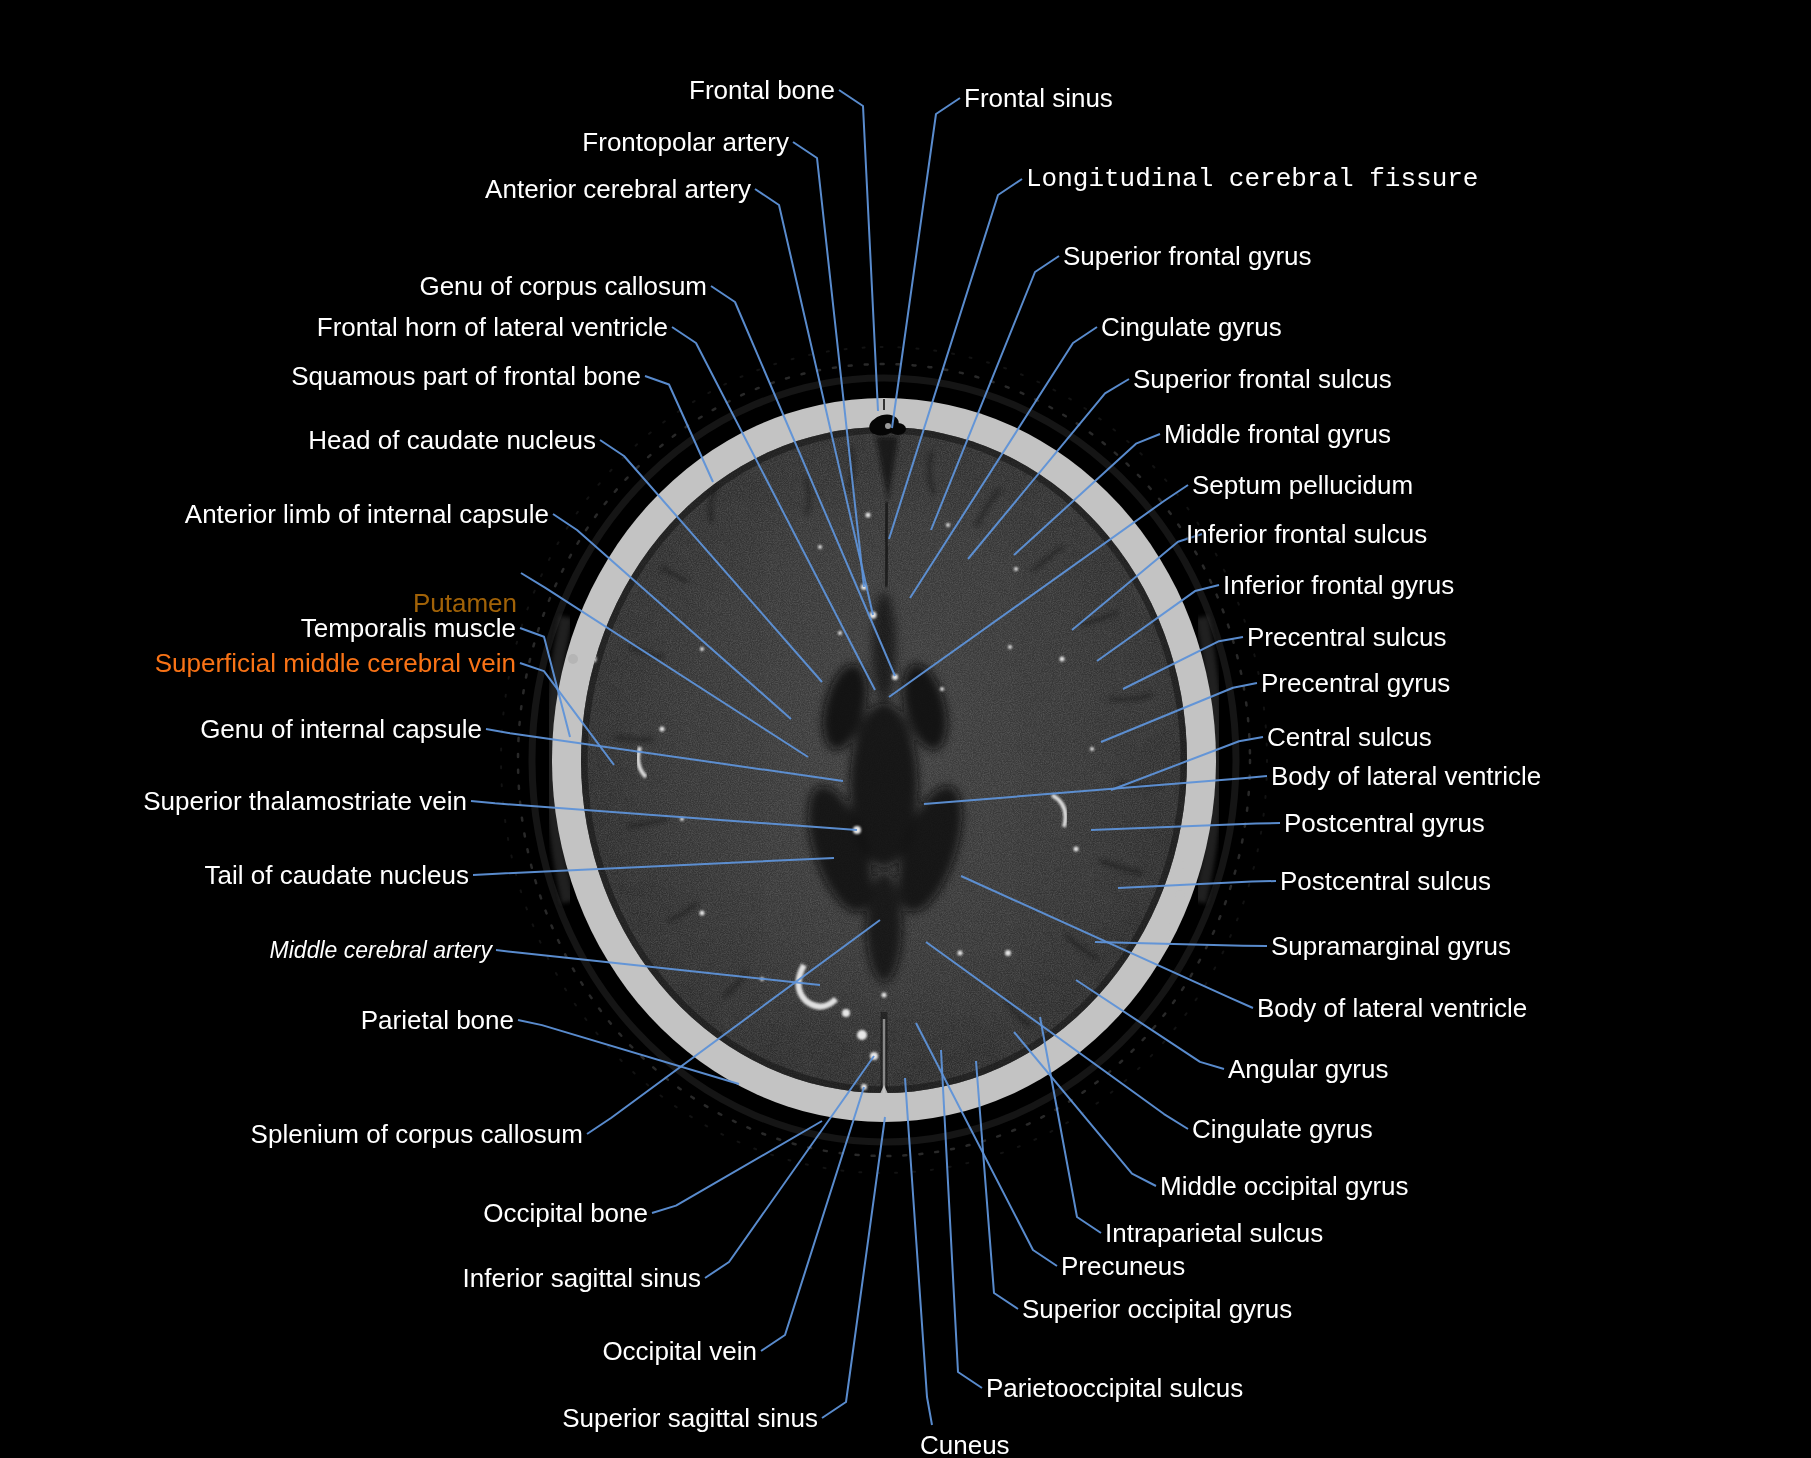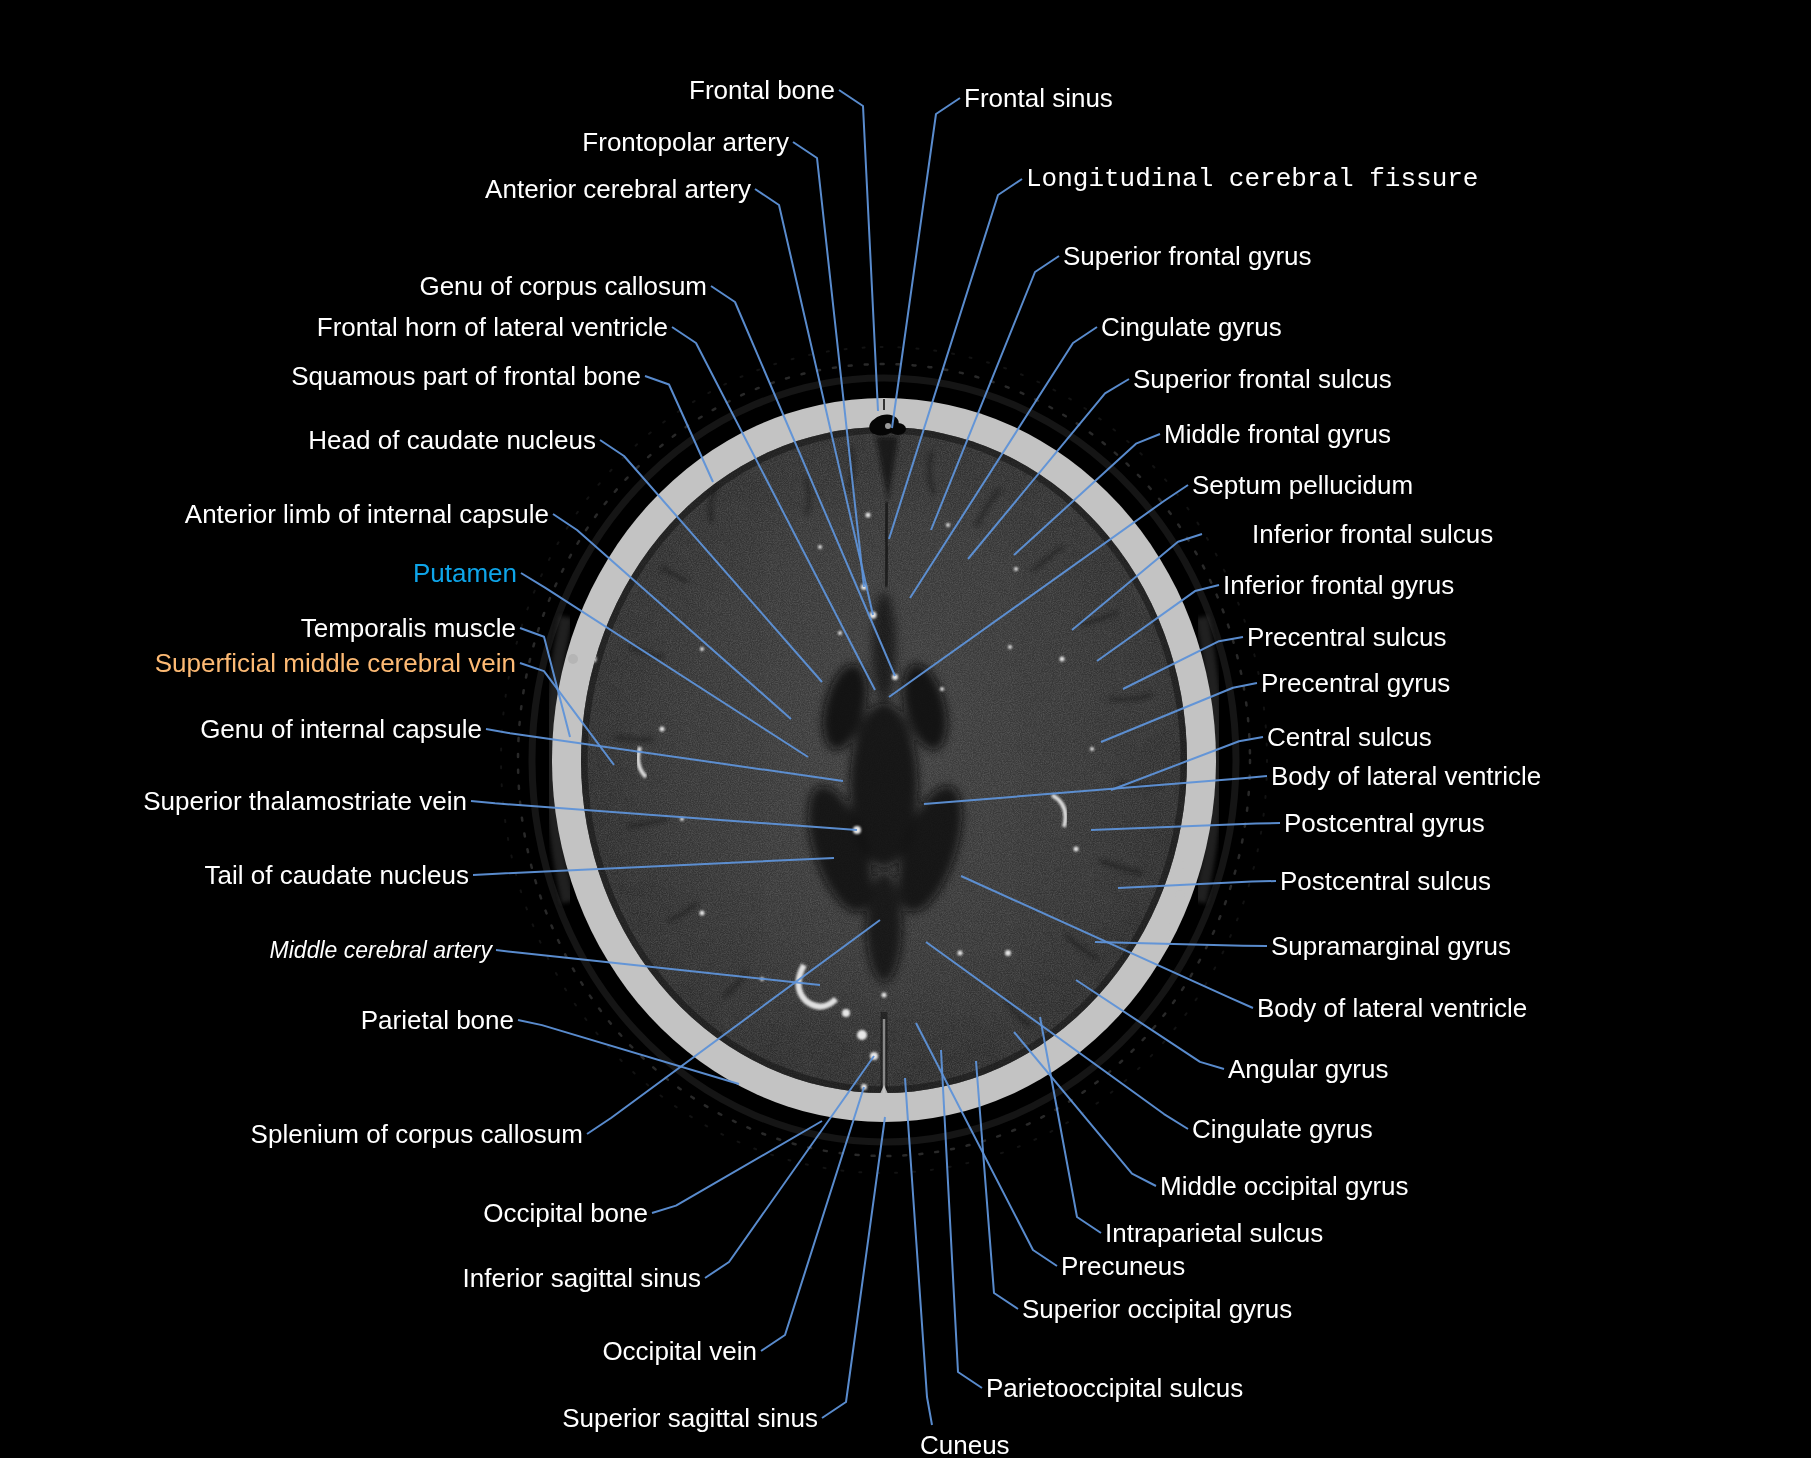--- a/index.html
+++ b/index.html
@@ -203,42 +203,42 @@
 
 <div id="labelLayer">
       <div class="anat-label" style="color: rgb(255, 255, 255); font-size: 26px; right: 976px; top: 27px;">Frontal bone</div>
       <div class="anat-label" style="color: rgb(255, 255, 255); font-size: 26px; right: 1022px; top: 79px;">Frontopolar artery</div>
       <div class="anat-label" style="color: rgb(255, 255, 255); font-size: 26px; right: 1060px; top: 126px;">Anterior cerebral artery</div>
       <div class="anat-label" style="color: rgb(255, 255, 255); font-size: 26px; right: 1104px; top: 223px;">Genu of corpus callosum</div>
       <div class="anat-label" style="color: rgb(255, 255, 255); font-size: 26px; right: 1143px; top: 264px;">Frontal horn of lateral ventricle</div>
       <div class="anat-label" style="color: rgb(255, 255, 255); font-size: 26px; right: 1170px; top: 313px; text-align: right;">Squamous part of frontal bone</div>
       <div class="anat-label" style="color: rgb(255, 255, 255); font-size: 26px; right: 1215px; top: 377px;">Head of caudate nucleus</div>
       <div class="anat-label" style="color: rgb(255, 255, 255); font-size: 26px; right: 1262px; top: 451px;">Anterior limb of internal capsule</div>
-      <div class="anat-label" style="color: #0ea5e9; font-size: 26px; right: 1294px; top: 510px;">Putamen</div>
+      <div class="anat-label" style="color: #a16207; font-size: 26px; right: 1294px; top: 540px;">Putamen</div>
       <div class="anat-label" style="color: rgb(255, 255, 255); font-size: 26px; right: 1295px; top: 565px;">Temporalis muscle</div>
-      <div class="anat-label" style="color: #fdba74; font-size: 26px; right: 1295px; top: 600px;">Superficial middle cerebral vein</div>
+      <div class="anat-label" style="color: #f97316; font-size: 26px; right: 1295px; top: 600px;">Superficial middle cerebral vein</div>
       <div class="anat-label" style="color: rgb(255, 255, 255); font-size: 26px; right: 1329px; top: 666px;">Genu of internal capsule</div>
       <div class="anat-label" style="color: rgb(255, 255, 255); font-size: 26px; right: 1344px; top: 738px;">Superior thalamostriate vein</div>
       <div class="anat-label" style="color: rgb(255, 255, 255); font-size: 26px; right: 1342px; top: 812px;">Tail of caudate nucleus</div>
       <div class="anat-label" style="color: rgb(255, 255, 255); font-size: 23px; right: 1319px; top: 887px; font-style: italic;">Middle cerebral artery</div>
       <div class="anat-label" style="color: rgb(255, 255, 255); font-size: 26px; right: 1297px; top: 957px;">Parietal bone</div>
       <div class="anat-label" style="color: rgb(255, 255, 255); font-size: 26px; right: 1228px; top: 1071px;">Splenium of corpus callosum</div>
       <div class="anat-label" style="color: rgb(255, 255, 255); font-size: 26px; right: 1163px; top: 1150px;">Occipital bone</div>
       <div class="anat-label" style="color: rgb(255, 255, 255); font-size: 26px; right: 1110px; top: 1215px;">Inferior sagittal sinus</div>
       <div class="anat-label" style="color: rgb(255, 255, 255); font-size: 26px; right: 1054px; top: 1288px;">Occipital vein</div>
       <div class="anat-label" style="color: rgb(255, 255, 255); font-size: 26px; right: 993px; top: 1355px;">Superior sagittal sinus</div>
       <div class="anat-label" style="color: rgb(255, 255, 255); font-size: 26px; left: 920px; top: 1382px;">Cuneus</div>
       <div class="anat-label" style="color: rgb(255, 255, 255); font-size: 26px; left: 964px; top: 35px;">Frontal sinus</div>
       <div class="anat-label" style="color: rgb(255, 255, 255); font-size: 26px; left: 1026px; top: 116px; font-family: Liberation Mono, monospace;">Longitudinal cerebral fissure</div>
       <div class="anat-label" style="color: rgb(255, 255, 255); font-size: 26px; left: 1063px; top: 193px;">Superior frontal gyrus</div>
       <div class="anat-label" style="color: rgb(255, 255, 255); font-size: 26px; left: 1101px; top: 264px;">Cingulate gyrus</div>
       <div class="anat-label" style="color: rgb(255, 255, 255); font-size: 26px; left: 1133px; top: 316px;">Superior frontal sulcus</div>
       <div class="anat-label" style="color: rgb(255, 255, 255); font-size: 26px; left: 1164px; top: 371px;">Middle frontal gyrus</div>
       <div class="anat-label" style="color: rgb(255, 255, 255); font-size: 26px; left: 1192px; top: 422px;">Septum pellucidum</div>
-      <div class="anat-label" style="color: rgb(255, 255, 255); font-size: 26px; left: 1252px; top: 471px;">Inferior frontal sulcus</div>
+      <div class="anat-label" style="color: rgb(255, 255, 255); font-size: 26px; left: 1186px; top: 471px;">Inferior frontal sulcus</div>
       <div class="anat-label" style="color: rgb(255, 255, 255); font-size: 26px; left: 1223px; top: 522px;">Inferior frontal gyrus</div>
       <div class="anat-label" style="color: rgb(255, 255, 255); font-size: 26px; left: 1247px; top: 574px;">Precentral sulcus</div>
       <div class="anat-label" style="color: rgb(255, 255, 255); font-size: 26px; left: 1261px; top: 620px;">Precentral gyrus</div>
       <div class="anat-label" style="color: rgb(255, 255, 255); font-size: 26px; left: 1267px; top: 674px;">Central sulcus</div>
       <div class="anat-label" style="color: rgb(255, 255, 255); font-size: 26px; left: 1271px; top: 713px;">Body of lateral ventricle</div>
       <div class="anat-label" style="color: rgb(255, 255, 255); font-size: 26px; left: 1284px; top: 760px;">Postcentral gyrus</div>
       <div class="anat-label" style="color: rgb(255, 255, 255); font-size: 26px; left: 1280px; top: 818px;">Postcentral sulcus</div>
       <div class="anat-label" style="color: rgb(255, 255, 255); font-size: 26px; left: 1271px; top: 883px;">Supramarginal gyrus</div>
       <div class="anat-label" style="color: rgb(255, 255, 255); font-size: 26px; left: 1257px; top: 945px;">Body of lateral ventricle</div>
       <div class="anat-label" style="color: rgb(255, 255, 255); font-size: 26px; left: 1228px; top: 1006px;">Angular gyrus</div>

